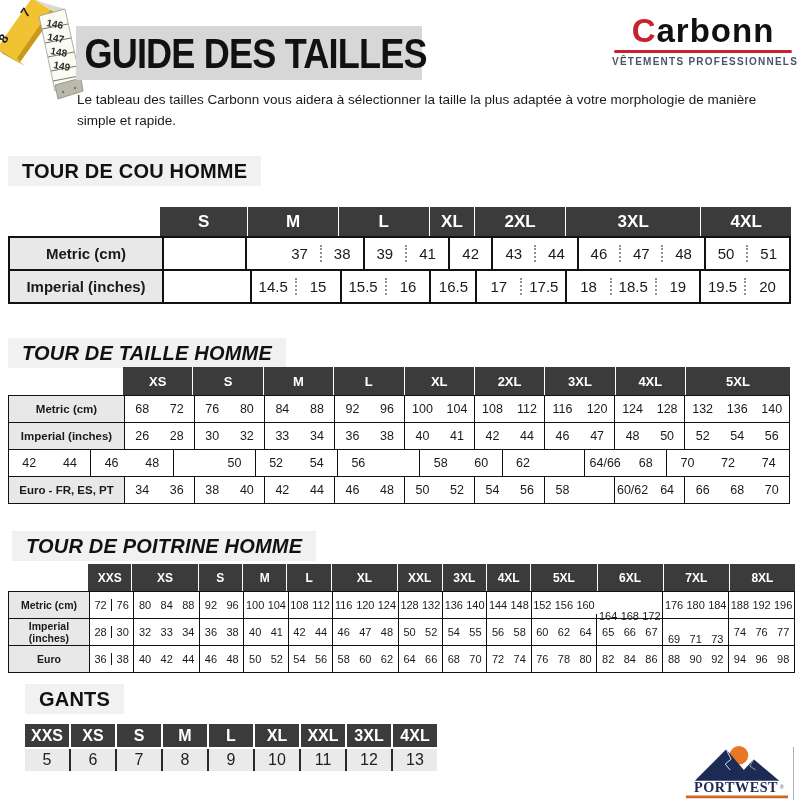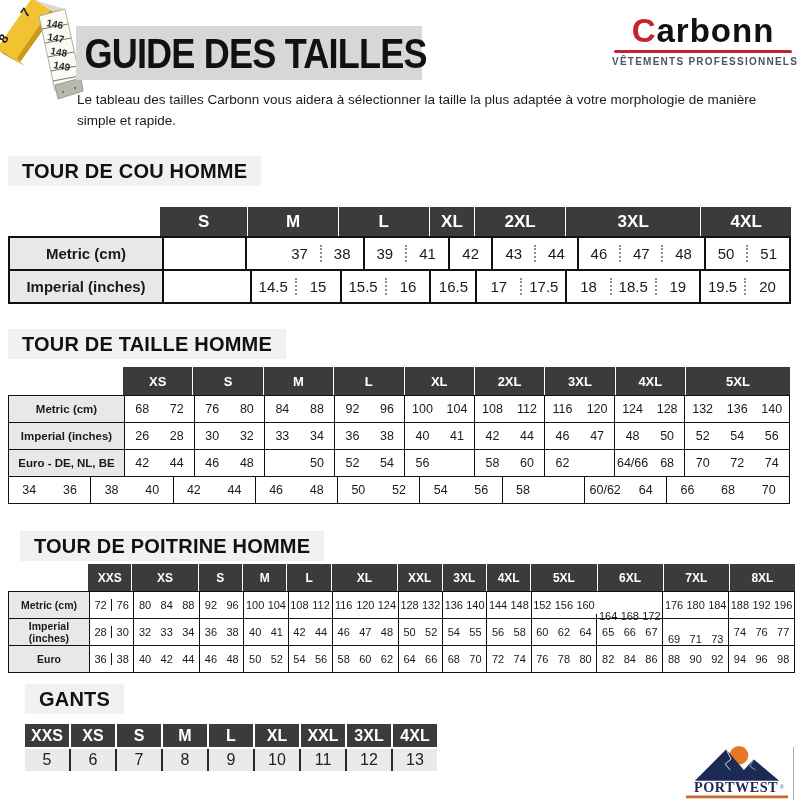--- a/index.html
+++ b/index.html
@@ -183,21 +183,21 @@
         <span class="sz-slot div-dot">18.5</span>
         <span class="sz-slot div-dot">19</span>
       </div>
       <div class="sz-cell" style="flex-grow: 2;">
         <span class="sz-slot">19.5</span>
         <span class="sz-slot div-dot">20</span>
       </div>
     </div>
   </div>
 
-<div class="abs" style="left:8px;top:329px;">
+<div class="abs" style="left:8px;top:338px;font-style:italic;">
   <div class="sec-title">TOUR DE TAILLE HOMME</div>
 </div>
 <div class="abs sz t1">
     <div class="sz-row hdr">
       <div class="sz-corner"></div>
       <div class="sz-cell" style="flex-grow: 2;">XS</div>
       <div class="sz-cell" style="flex-grow: 2;">S</div>
       <div class="sz-cell" style="flex-grow: 2;">M</div>
       <div class="sz-cell" style="flex-grow: 2;">L</div>
       <div class="sz-cell" style="flex-grow: 2;">XL</div>
@@ -280,21 +280,20 @@
         <span class="sz-slot">48</span>
         <span class="sz-slot">50</span>
       </div>
       <div class="sz-cell" style="flex-grow: 3;">
         <span class="sz-slot">52</span>
         <span class="sz-slot">54</span>
         <span class="sz-slot">56</span>
       </div>
     </div>
     <div class="sz-row body">
-      <div class="sz-labelcell">Euro - DE, NL, BE</div>
       <div class="sz-cell" style="flex-grow: 2;">
         <span class="sz-slot">42</span>
         <span class="sz-slot">44</span>
       </div>
       <div class="sz-cell" style="flex-grow: 2;">
         <span class="sz-slot">46</span>
         <span class="sz-slot">48</span>
       </div>
       <div class="sz-cell" style="flex-grow: 2;">
         <span class="sz-slot"></span>
@@ -320,20 +319,21 @@
         <span class="sz-slot">64/66</span>
         <span class="sz-slot">68</span>
       </div>
       <div class="sz-cell" style="flex-grow: 3;">
         <span class="sz-slot">70</span>
         <span class="sz-slot">72</span>
         <span class="sz-slot">74</span>
       </div>
     </div>
     <div class="sz-row body">
+      <div class="sz-labelcell">Euro - FR, ES, PT</div>
       <div class="sz-cell" style="flex-grow: 2;">
         <span class="sz-slot">34</span>
         <span class="sz-slot">36</span>
       </div>
       <div class="sz-cell" style="flex-grow: 2;">
         <span class="sz-slot">38</span>
         <span class="sz-slot">40</span>
       </div>
       <div class="sz-cell" style="flex-grow: 2;">
         <span class="sz-slot">42</span>
@@ -360,21 +360,21 @@
         <span class="sz-slot">64</span>
       </div>
       <div class="sz-cell" style="flex-grow: 3;">
         <span class="sz-slot">66</span>
         <span class="sz-slot">68</span>
         <span class="sz-slot">70</span>
       </div>
     </div>
   </div>
 
-<div class="abs" style="left:20px;top:531px;">
+<div class="abs" style="left:12px;top:531px;font-style:italic;">
   <div class="sec-title">TOUR DE POITRINE HOMME</div>
 </div>
 <div class="abs sz t2">
     <div class="sz-row hdr">
       <div class="sz-corner"></div>
       <div class="sz-cell" style="flex-grow: 2;">XXS</div>
       <div class="sz-cell" style="flex-grow: 3;">XS</div>
       <div class="sz-cell" style="flex-grow: 2;">S</div>
       <div class="sz-cell" style="flex-grow: 2;">M</div>
       <div class="sz-cell" style="flex-grow: 2;">L</div>

